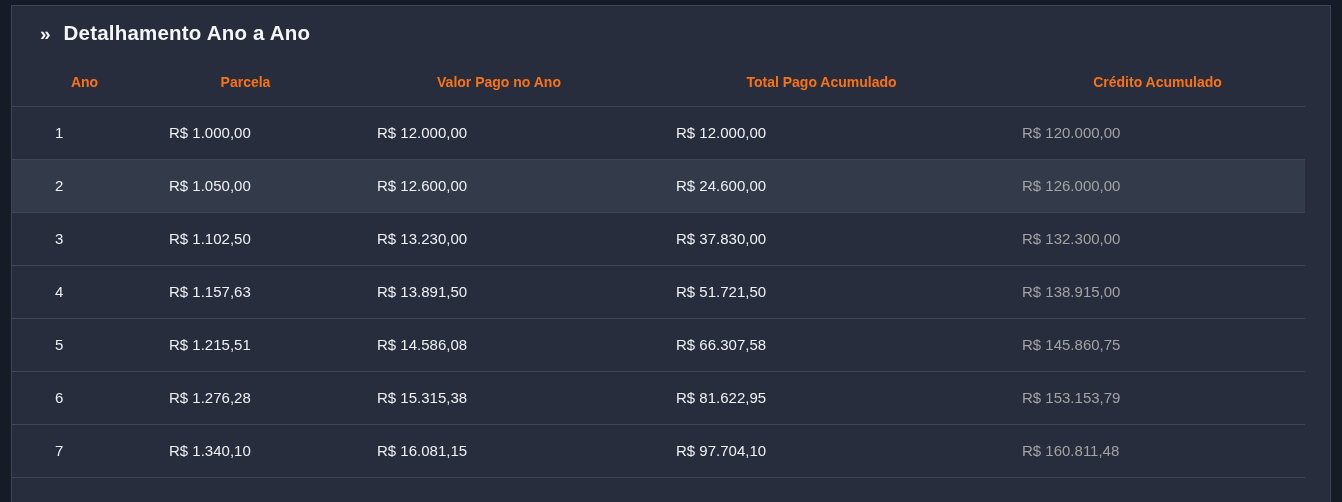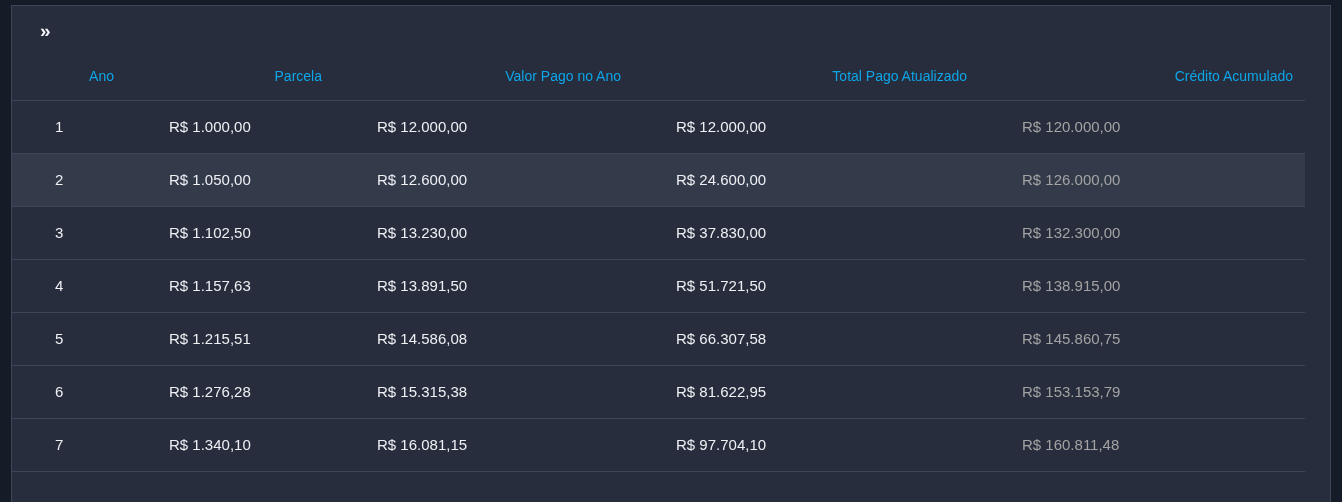--- a/index.html
+++ b/index.html
@@ -50,24 +50,24 @@
   }
   .table-wrap {
     margin-right: 25px;
   }
   table {
     width: 100%;
     border-collapse: collapse;
     table-layout: fixed;
   }
   th {
-    text-align: right;
+    text-align: center;
     font-size: 14px;
-    font-weight: 400;
-    color: #0ea5e9;
+    font-weight: 700;
+    color: #f97316;
     padding: 15px 12px 16px 43px;
     border-bottom: 1px solid #3e4556;
     white-space: nowrap;
     overflow: hidden;
   }
   td {
     font-size: 15px;
     font-weight: 400;
     color: #eef0f4;
     padding: 16px 12px 16px 43px;
@@ -84,37 +84,38 @@
   }
 </style>
 </head>
 <body>
 
 <div class="page">
   <div class="card">
 
     <div class="card-header">
       <span class="chevron">»</span>
+      <span class="title">Detalhamento Ano a Ano</span>
     </div>
 
     <div class="table-wrap">
       <table>
         <colgroup>
           <col style="width:114px">
           <col style="width:208px">
           <col style="width:299px">
           <col style="width:346px">
           <col>
         </colgroup>
         <thead>
           <tr>
             <th>Ano</th>
             <th>Parcela</th>
             <th>Valor Pago no Ano</th>
-            <th>Total Pago Atualizado</th>
+            <th>Total Pago Acumulado</th>
             <th>Crédito Acumulado</th>
           </tr>
         </thead>
         <tbody>
           <tr>
             <td>1</td>
             <td>R$ 1.000,00</td>
             <td>R$ 12.000,00</td>
             <td>R$ 12.000,00</td>
             <td class="green">R$ 120.000,00</td>

